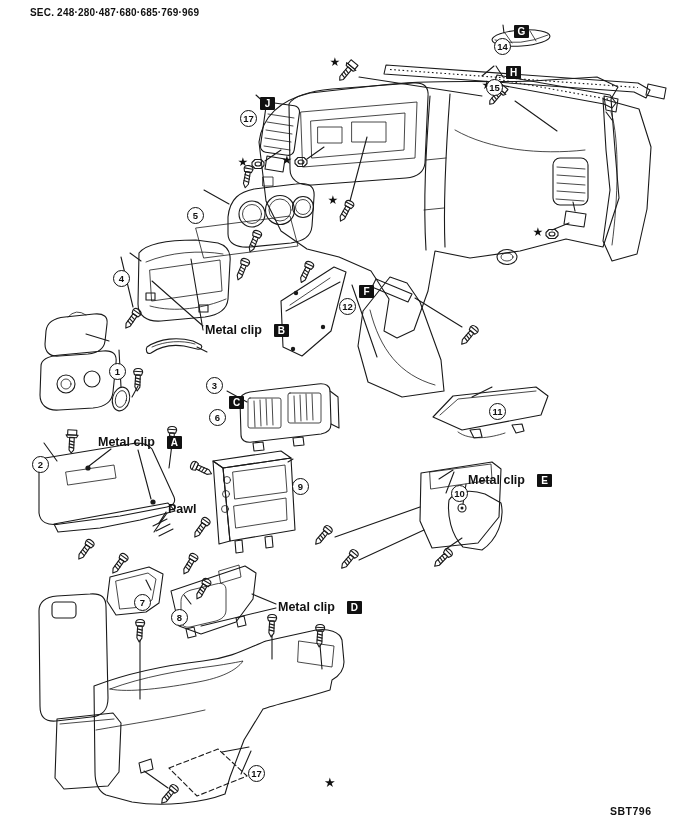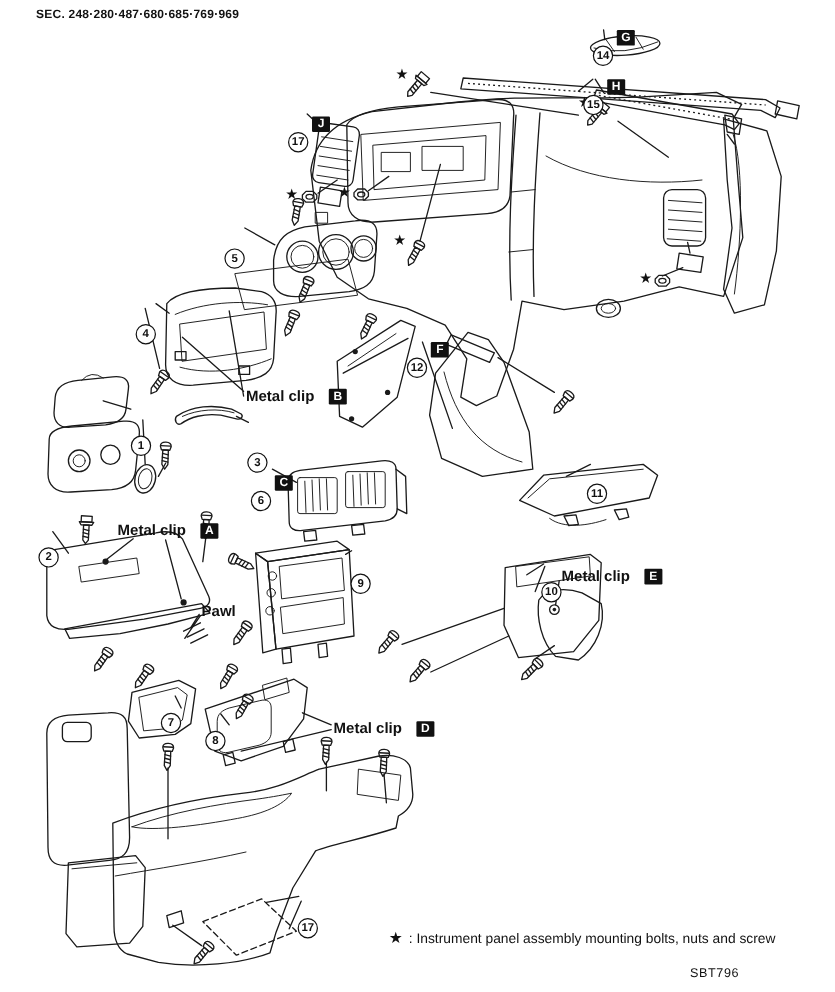--- a/index.html
+++ b/index.html
@@ -38,22 +38,22 @@
   .plabel{
     position:absolute;display:flex;align-items:center;gap:12px;
     transform:translateY(-50%);font-size:12.5px;font-weight:bold;color:#111;white-space:nowrap;
   }
   .footnote{
     position:absolute;left:324px;top:782px;transform:translateY(-50%);
     display:flex;align-items:center;gap:5px;font-size:11.5px;color:#111;white-space:nowrap;
   }
   .footnote .fstar{font-family:"DejaVu Sans",sans-serif;font-size:13px;}
   .figcode{
-    position:absolute;left:575px;top:811px;transform:translateY(-50%);
-    font-size:10.5px;color:#111;letter-spacing:.5px;
+    position:absolute;left:610px;top:811px;transform:translateY(-50%);
+    font-size:10.5px;color:#111;letter-spacing:.5px;font-weight:bold;
   }
 </style>
 </head>
 <body>
 
 <div id="stage">
 
   <svg width="696" height="827" viewBox="0 0 696 827">
     <defs>
       <symbol id="sym-screw" overflow="visible">
@@ -382,17 +382,16 @@
         <span>Metal clip</span>
         <span class="lbox">E</span>
       </div>
       <div class="plabel" style="left: 168px; top: 509px; text-align: center;">
         <span>Pawl</span>
       </div>
     </div>
 
   <div class="footnote">
     <span class="fstar">★</span>
-    <span>: Instrument panel assembly mounting bolts, nuts and screw</span>
   </div>
 
   <div class="figcode">SBT796</div>
 </div>
 
 </body></html>

